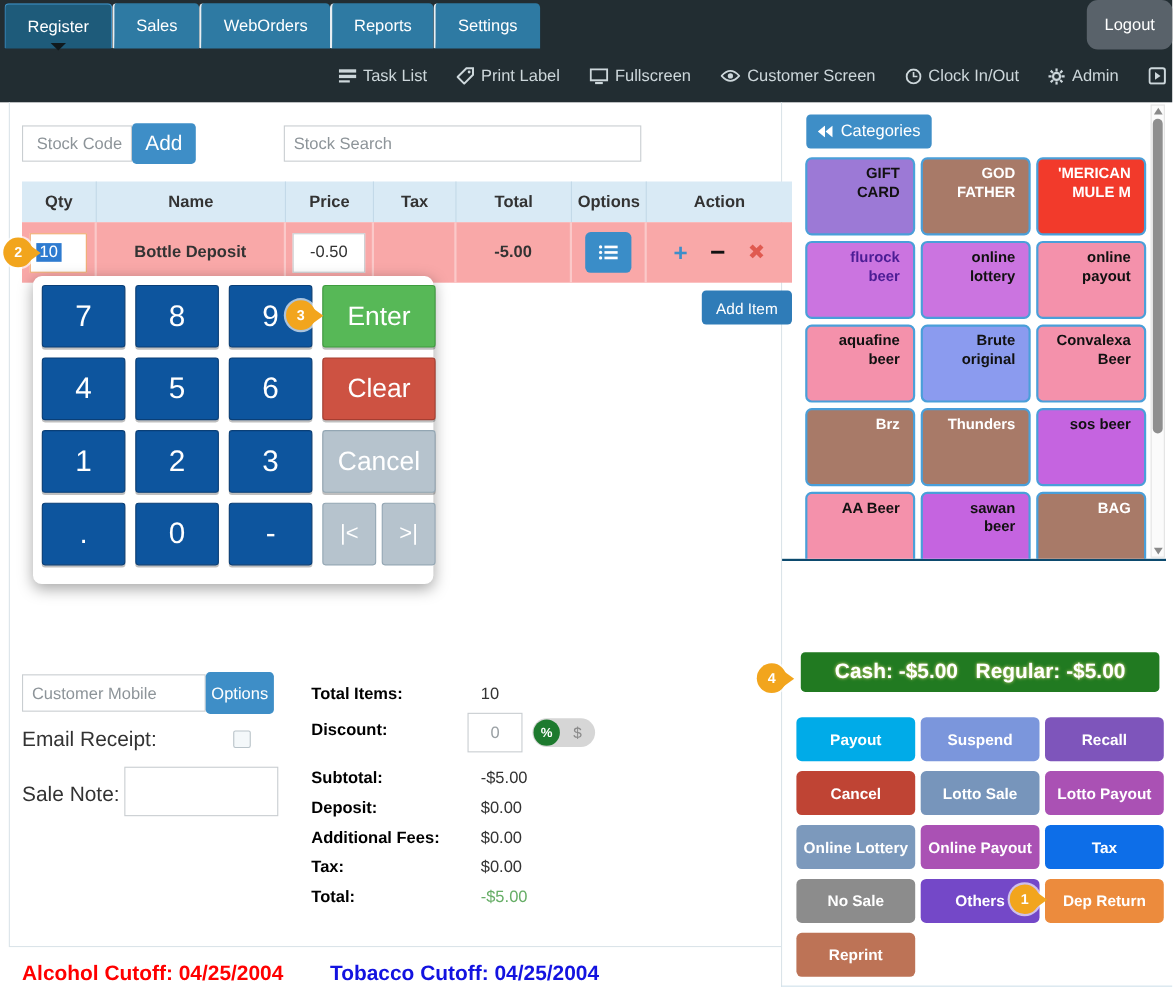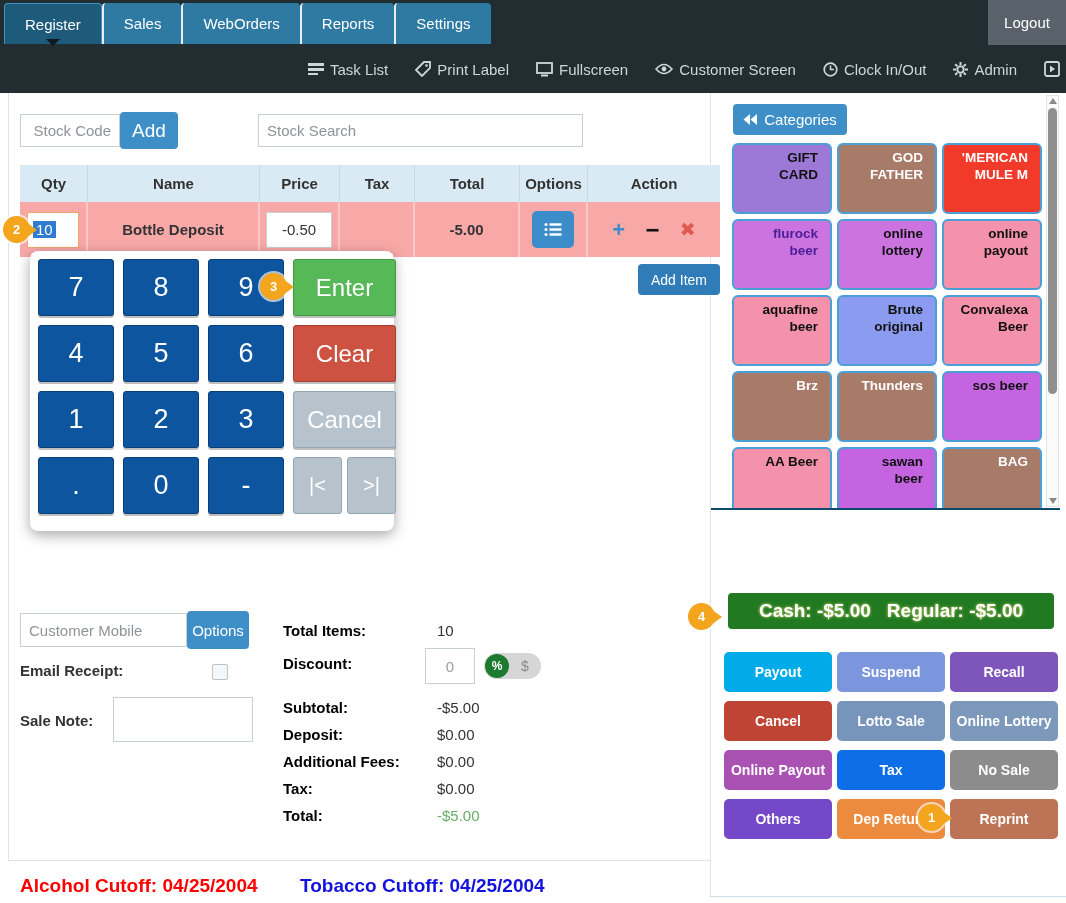--- a/index.html
+++ b/index.html
@@ -11,21 +11,21 @@
   .topbar { position:absolute; left:0; top:0; width:1066px; height:93px; background:#222d32; }
   .tabs { position:absolute; left:4px; top:3px; display:flex; }
   .tab { position:relative; height:41px; padding:0 20px; display:flex; align-items:center;
          color:#fff; font-size:15px; background:#2e7aa3; border-radius:4px 4px 0 0;
          border-left:2px solid #e8eef2; cursor:pointer; }
   .tab:first-child { border-left:none; }
   .tab.active { background:#1e5b7a; border:1px solid #3f93c9; border-bottom:none; }
   .tab.active::after { content:""; position:absolute; left:50%; bottom:-9px; margin-left:-7px;
          border:7px solid transparent; border-top-color:#10191d; }
   .logout { position:absolute; right:0; top:0; width:78px; height:45px; background:#59626a;
-         color:#fff; font-size:15px; display:flex; align-items:center; justify-content:center; cursor:pointer; }
+         color:#fff; font-size:15px; display:flex; align-items:center; justify-content:center; cursor:pointer;border-radius:10px; }
   .toolbar { position:absolute; right:6px; top:48px; height:42px; display:flex; align-items:center;
          gap:27px; color:#cdd7db; font-size:15px; }
   .titem { display:flex; align-items:center; gap:6px; cursor:pointer; }
   .titem svg { display:block; }
 
   
   .vline-left  { position:absolute; left:8px; top:93px; width:1px; height:767px; background:#dbe4e9; }
   .vline-mid   { position:absolute; left:710px; top:93px; width:1px; height:804px; background:#dbe4e9; }
   .hline-left  { position:absolute; left:8px; top:860px; width:702px; height:1px; background:#dbe4e9; }
   .hline-right { position:absolute; left:710px; top:896px; width:356px; height:1px; background:#cfe0ea; }
@@ -97,21 +97,21 @@
   .sb-thumb { position:absolute; left:1px; top:12px; width:9px; height:286px; background:#8f8f8f;
            border-radius:5px; }
   .sb-up, .sb-dn { position:absolute; left:2px; width:0; height:0; border:4px solid transparent; }
   .sb-up { top:2px; border-bottom:6px solid #8a8a8a; border-top:none; }
   .sb-dn { bottom:2px; border-top:6px solid #8a8a8a; border-bottom:none; }
 
   
   .cust-mobile { position:absolute; left:20px; top:613px; width:167px; height:34px; }
   .btn-options { position:absolute; left:187px; top:611px; width:62px; height:38px; background:#3e8ec7;
            border:none; border-radius:4px; color:#fff; font-size:15px; cursor:pointer; font-family:inherit; }
-  .lbl { position:absolute; font-weight:bold; font-size:15px; color:#333; }
+  .lbl { position:absolute; font-weight:normal; font-size:19px; color:#333; }
   .chk { position:absolute; left:212px; top:664px; width:16px; height:16px; background:#f4f8fa;
            border:1px solid #b9c3c9; border-radius:2px; cursor:pointer; }
   .sale-note { position:absolute; left:113px; top:697px; width:140px; height:45px; resize:none; }
 
   .tot-lbl { position:absolute; left:283px; font-weight:bold; font-size:15px; color:#000000; }
   .tot-val { position:absolute; left:437px; font-size:15px; color:#333; }
   .disc-input { position:absolute; left:425px; top:648px; width:50px; height:36px; text-align:center;
            color:#9aa0a4; }
   .disc-toggle { position:absolute; left:484px; top:653px; width:57px; height:26px; background:#d6d6d6;
            border-radius:13px; display:flex; align-items:center; cursor:pointer; }
@@ -358,20 +358,21 @@
   <div class="cash-bar" style="background-color: rgb(33, 122, 33);">
     <span>Cash: -$5.00</span>
     <span>Regular: -$5.00</span>
   </div>
   <div class="paybtns">
     <button class="pbtn" style="background-color: rgb(0, 171, 232);">Payout</button>
     <button class="pbtn" style="background-color: rgb(123, 150, 220);">Suspend</button>
     <button class="pbtn" style="background-color: rgb(126, 85, 187);">Recall</button>
     <button class="pbtn" style="background-color: rgb(191, 68, 52);">Cancel</button>
     <button class="pbtn" style="background-color: rgb(119, 149, 187);">Lotto Sale</button>
+    <button class="pbtn" style="background-color: rgb(170, 81, 180);">Lotto Payout</button>
     <button class="pbtn" style="background-color: rgb(124, 153, 188);">Online Lottery</button>
     <button class="pbtn" style="background-color: rgb(170, 81, 180);">Online Payout</button>
     <button class="pbtn" style="background-color: rgb(13, 110, 232);">Tax</button>
     <button class="pbtn" style="background-color: rgb(140, 140, 140);">No Sale</button>
     <button class="pbtn" style="background-color: rgb(116, 72, 200);">Others</button>
     <button class="pbtn" style="background-color: rgb(236, 139, 61);">Dep Return</button>
     <button class="pbtn" style="background-color: rgb(189, 115, 86);">Reprint</button>
   </div>
 
   <div class="cutoff" style="left: 20px; top: 875px; color: rgb(255, 0, 0);">Alcohol Cutoff: 04/25/2004</div>

